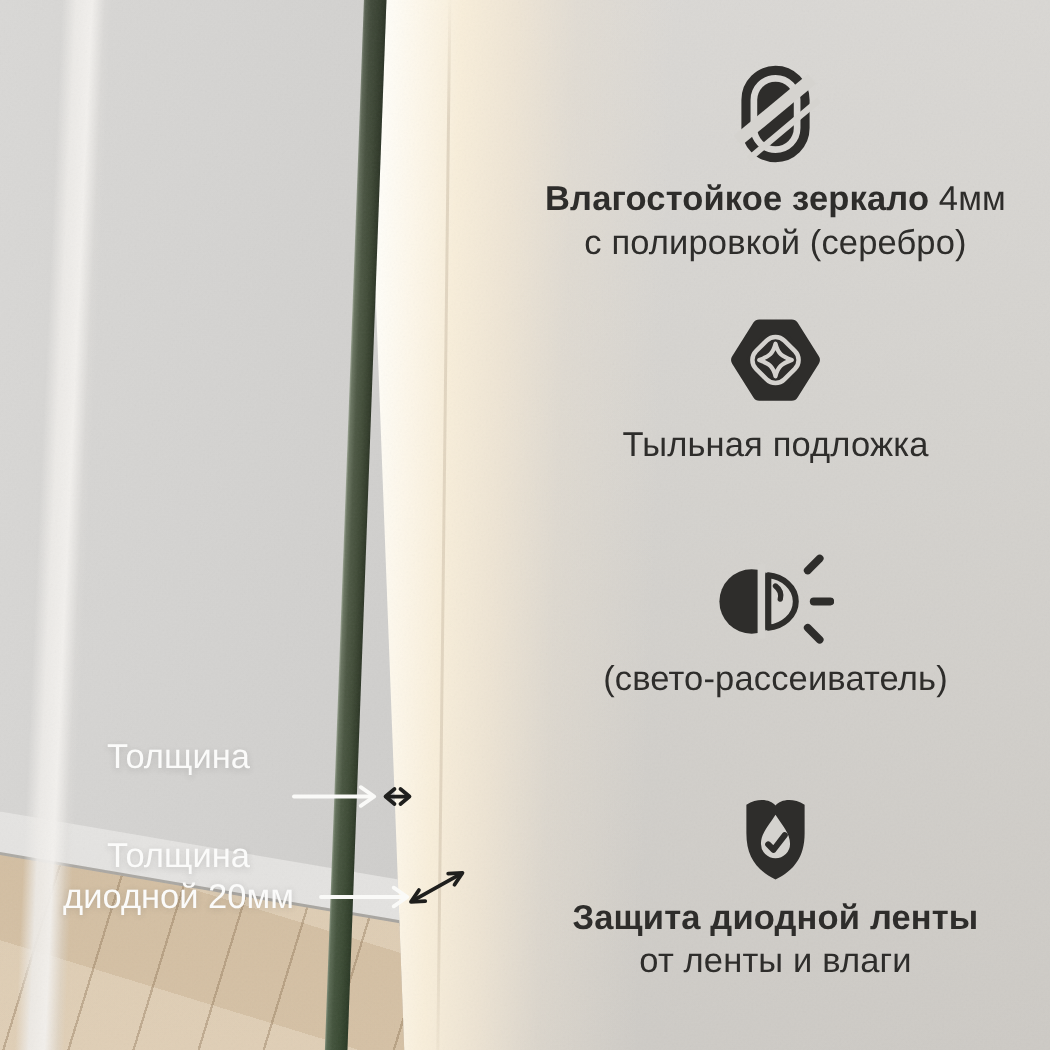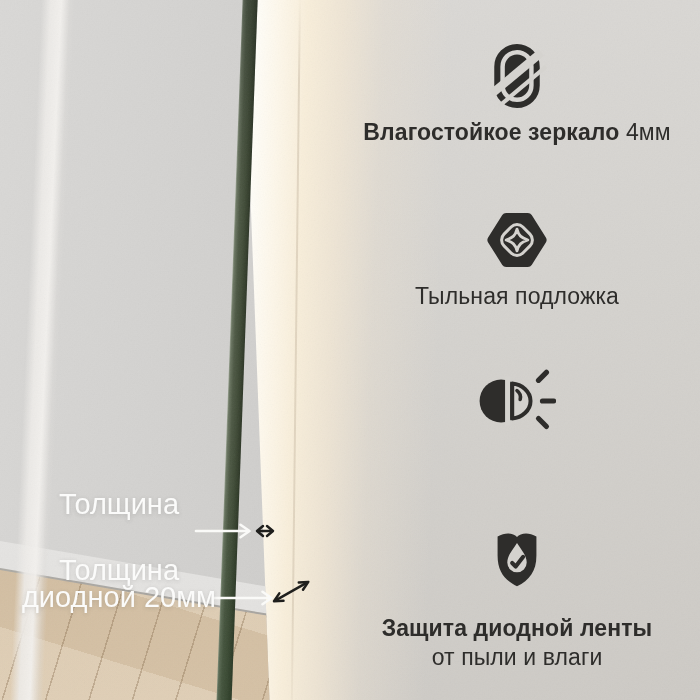--- a/index.html
+++ b/index.html
@@ -52,27 +52,27 @@
   }
   .noise{position:absolute;left:0;top:0;pointer-events:none;}
 
   
   .arrows{position:absolute;left:0;top:0;pointer-events:none;}
   .wa{stroke:#fafaf8;stroke-width:2.6;fill:none;stroke-linecap:round;stroke-linejoin:round;}
   .ba{stroke:#1f1f1d;stroke-width:2.5;fill:none;stroke-linecap:round;stroke-linejoin:round;}
 
   .measure{
     position:absolute;left:14px;width:210px;text-align:center;
-    color:#fbfbfa;font-size:29px;line-height:27px;font-weight:400;
+    color:#fbfbfa;font-size:23px;line-height:27px;font-weight:400;
     text-shadow:0 1px 4px rgba(60,60,60,.18);
   }
   .m1{top:491px;} .m2{top:557px;}
 
   .feature{position:absolute;left:334px;width:366px;display:flex;flex-direction:column;align-items:center;}
-  .f1{top:40px;} .f2{top:210px;justify-content:space-between;} .f3{top:369px;} .f4{top:529px;gap:17px;}
+  .f1{top:40px;} .f2{top:210px;justify-content:space-between;} .f3{top:369px;} .f4{top:529px;}
   .feature .txt{
     text-align:center;color:#2e2d2b;font-size:23px;line-height:29px;font-weight:400;
     letter-spacing:.1px;
   }
   .b{font-weight:700;}
   .i1{margin-bottom:6px;} .i2{margin-bottom:12px;} .i3{margin-bottom:5px;} .i4{margin-bottom:8px;}
 </style>
 </head>
 <body>
 
@@ -126,20 +126,21 @@
 
   <div class="feature f1">
     <svg class="i1" width="60" height="72" viewBox="0 0 64 76">
       <rect x="11" y="7" width="42" height="62" rx="21" fill="none" stroke="#2e2d2b" stroke-width="6.5"></rect>
       <rect x="19" y="15" width="26" height="46" rx="13" fill="#2e2d2b"></rect>
       <line x1="5" y1="57" x2="58" y2="13" stroke="#d5d3cf" stroke-width="9"></line>
       <line x1="13" y1="70" x2="63" y2="28" stroke="#d5d3cf" stroke-width="4.5"></line>
     </svg>
     <div class="txt">
       <div><span class="b">Влагостойкое зеркало</span><span> 4мм</span></div>
+      <div>с полировкой (серебро)</div>
     </div>
   </div>
 
   <div class="feature f2">
     <svg class="i2" width="72" height="60" viewBox="0 0 80 72">
       <path d="M10 36 L27 9 L53 9 L70 36 L53 63 L27 63 Z" fill="#2e2d2b" stroke="#2e2d2b" stroke-width="11" stroke-linejoin="round"></path>
       <rect x="24" y="20" width="32" height="32" rx="10" transform="rotate(45 40 36)" fill="none" stroke="#d4d2ce" stroke-width="3.6"></rect>
       <path d="M40 23 C42 31 45 33 53 36 C45 39 42 41 40 49 C38 41 35 39 27 36 C35 33 38 31 40 23 Z" fill="none" stroke="#d4d2ce" stroke-width="3.4" stroke-linejoin="round"></path>
     </svg>
     <div class="txt">
@@ -151,28 +152,29 @@
     <svg class="i3" width="78" height="64" viewBox="0 0 98 80">
       <circle cx="29" cy="40" r="27" fill="#2e2d2b"></circle>
       <rect x="34" y="9" width="6.5" height="62" fill="#d4d2ce"></rect>
       <path d="M43 18 L43 62 C55 61 66 52 66 40 C66 28 55 19 43 18 Z" fill="#d4d2ce" stroke="#2e2d2b" stroke-width="5" stroke-linejoin="round"></path>
       <path d="M49 27 C53 30 54 34 53 38" stroke="#2e2d2b" stroke-width="4.5" fill="none" stroke-linecap="round"></path>
       <line x1="76" y1="14" x2="86" y2="4" stroke="#2e2d2b" stroke-width="6.5" stroke-linecap="round"></line>
       <line x1="81" y1="40" x2="95" y2="40" stroke="#2e2d2b" stroke-width="6.5" stroke-linecap="round"></line>
       <line x1="76" y1="62" x2="86" y2="72" stroke="#2e2d2b" stroke-width="6.5" stroke-linecap="round"></line>
     </svg>
     <div class="txt">
+      <div>(свето-рассеиватель)</div>
     </div>
   </div>
 
   <div class="feature f4">
     <svg class="i4" width="54" height="60" viewBox="0 0 60 68">
       <path d="M30 9 C26 4.5 17 3 8 8.5 L8 30 C8 48 16 58 30 65 C44 58 52 48 52 30 L52 8.5 C43 3 34 4.5 30 9 Z" fill="#2e2d2b"></path>
       <path d="M30 16 C35 24 41 30 41 38 A11 11 0 0 1 19 38 C19 30 25 24 30 16 Z" fill="#d4d2ce"></path>
       <path d="M24.5 38.5 L28.5 42.5 L37 31.5" stroke="#2e2d2b" stroke-width="4.6" fill="none" stroke-linecap="round" stroke-linejoin="round"></path>
     </svg>
     <div class="txt">
       <div class="b">Защита диодной ленты</div>
-      <div>от пыли и влаги</div>
+      <div>от ленты и влаги</div>
     </div>
   </div>
 
 </div>
 
 </body></html>

